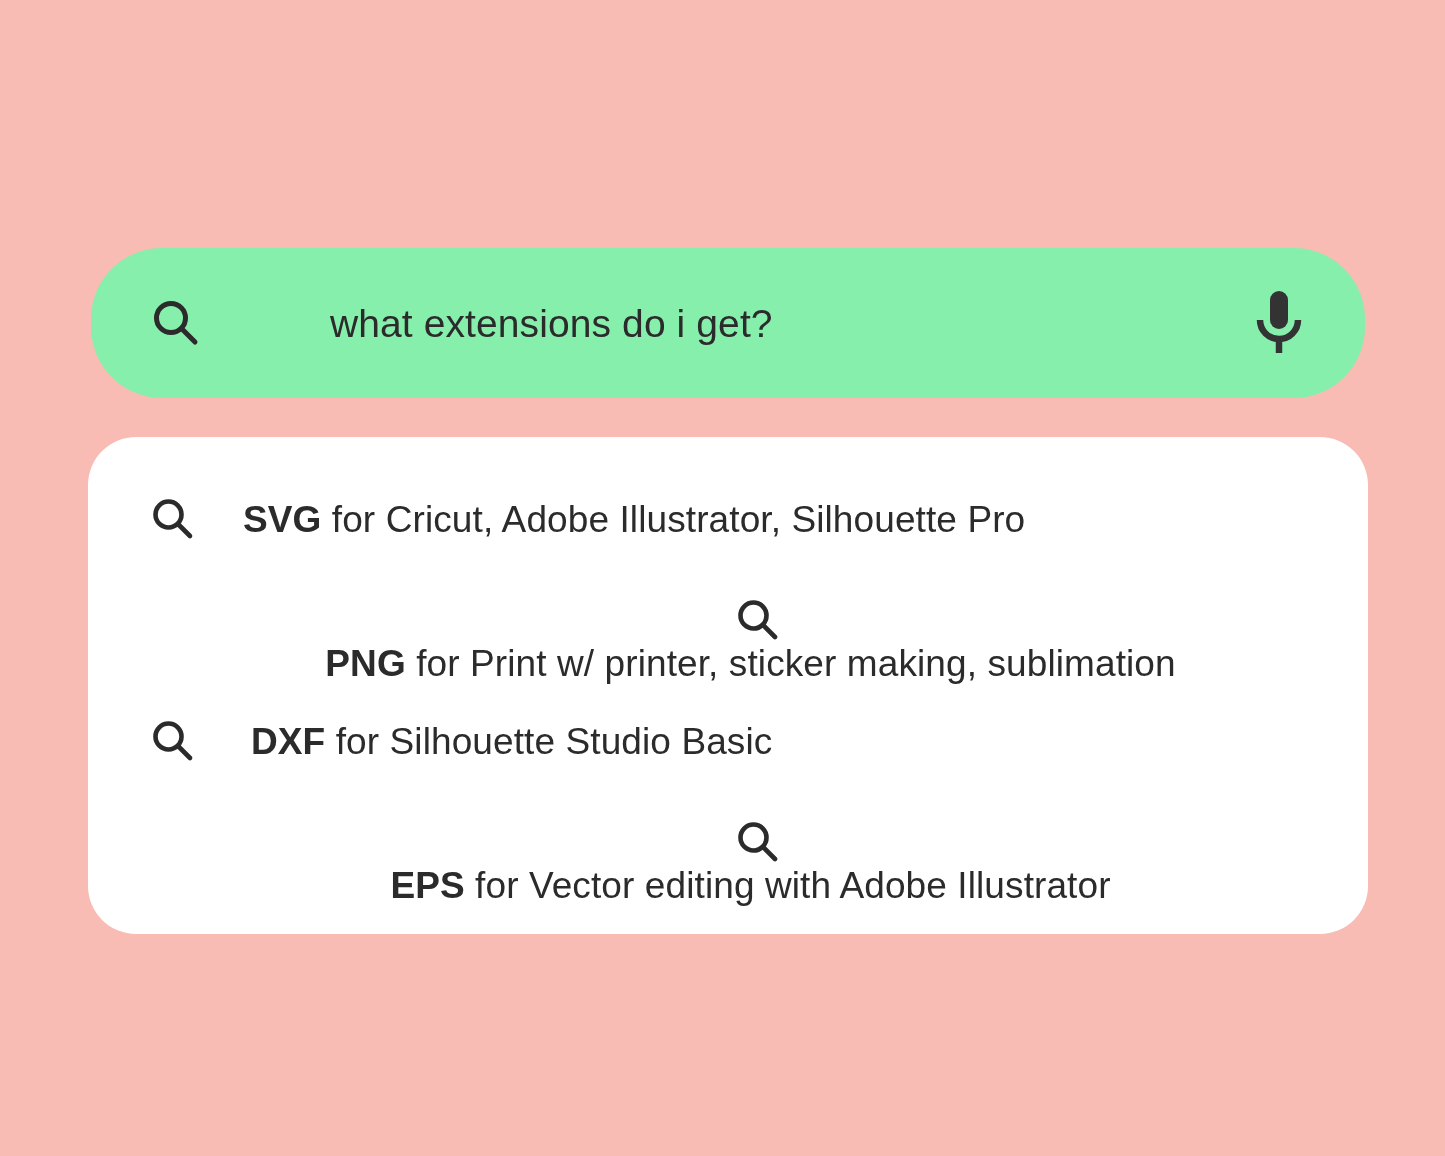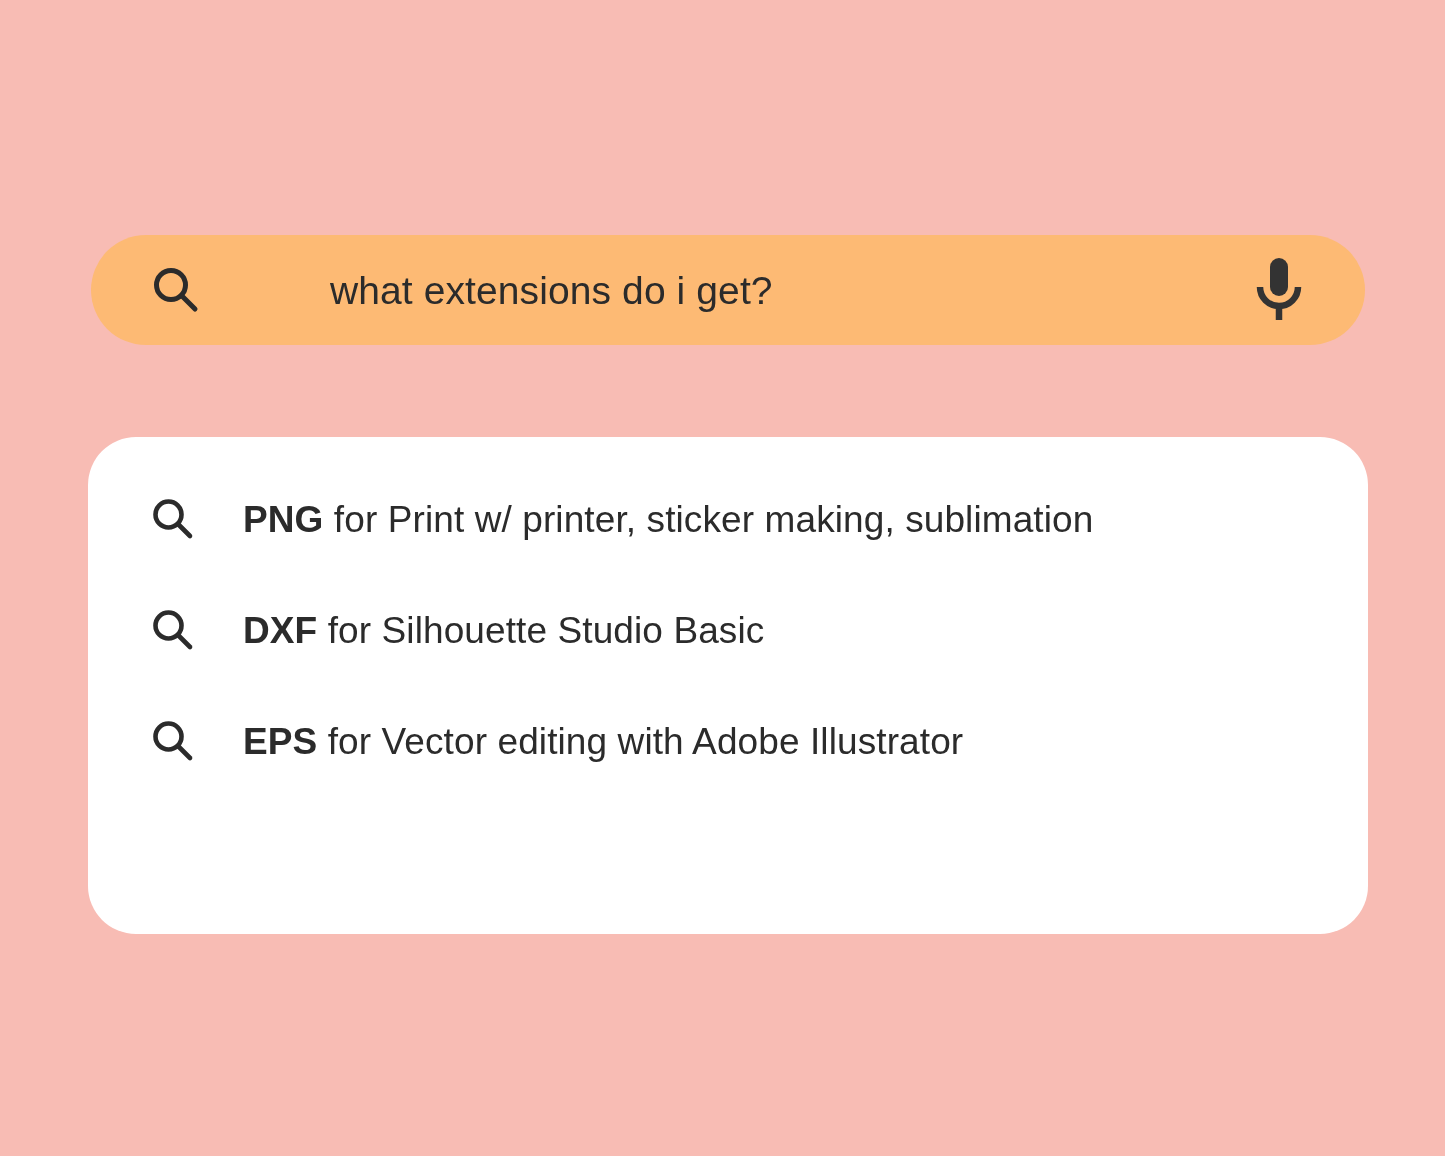--- a/index.html
+++ b/index.html
@@ -17,24 +17,24 @@
   .stage {
     position: relative;
     width: 1445px;
     height: 1156px;
   }
 
   
   .search-bar {
     position: absolute;
     left: 91px;
-    top: 235px;
+    top: 248px;
     width: 1274px;
-    height: 110px;
-    background: #fdba74;
+    height: 150px;
+    background: #86efac;
     border-radius: 71px;
     display: flex;
     align-items: center;
   }
 
   .search-icon-wrap {
     position: absolute;
     left: 57px;
     top: 50%;
     transform: translateY(-50%);
@@ -85,22 +85,22 @@
   .suggestion-row {
     position: absolute;
     left: 0;
     width: 100%;
     height: 70px;
     display: flex;
     align-items: center;
   }
 
   .suggestion-row:nth-of-type(1) { top: 47px; }
-  .suggestion-row:nth-of-type(2) { top: 158px; }
-  .suggestion-row:nth-of-type(3) { top: 269px; }
+  .suggestion-row:nth-of-type(2) { top: 158px; flex-direction: column; }
+  .suggestion-row:nth-of-type(3) { top: 269px; gap: 8px; }
   .suggestion-row:nth-of-type(4) { top: 380px; flex-direction: column; }
 
   .row-icon-wrap {
     width: 50px;
     height: 50px;
     margin-left: 60px;
     display: flex;
     align-items: center;
     justify-content: center;
     flex: 0 0 auto;
@@ -144,20 +144,29 @@
         <rect x="17" y="2" width="18" height="38" rx="9" fill="#333333"></rect>
         <path d="M7 31 A19 19 0 0 0 45 31" fill="none" stroke="#333333" stroke-width="6.5" stroke-linecap="butt"></path>
         <line x1="26" y1="50" x2="26" y2="64" stroke="#333333" stroke-width="6.5" stroke-linecap="butt"></line>
       </svg>
     </span>
 
   </div>
 
   <div class="suggestions-card">
 
+    <div class="suggestion-row">
+      <span class="row-icon-wrap">
+        <svg width="46" height="46" viewBox="0 0 46 46" aria-hidden="true">
+          <circle cx="18.5" cy="18.5" r="13" fill="none" stroke="#2b2b2b" stroke-width="4.6"></circle>
+          <line x1="28" y1="28" x2="40" y2="40" stroke="#2b2b2b" stroke-width="4.6" stroke-linecap="round"></line>
+        </svg>
+      </span>
+      <span class="row-text"><span class="fmt">SVG</span><span class="desc"> for Cricut, Adobe Illustrator, Silhouette Pro</span></span>
+    </div>
 
     <div class="suggestion-row">
       <span class="row-icon-wrap">
         <svg width="46" height="46" viewBox="0 0 46 46" aria-hidden="true">
           <circle cx="18.5" cy="18.5" r="13" fill="none" stroke="#2b2b2b" stroke-width="4.6"></circle>
           <line x1="28" y1="28" x2="40" y2="40" stroke="#2b2b2b" stroke-width="4.6" stroke-linecap="round"></line>
         </svg>
       </span>
       <span class="row-text"><span class="fmt">PNG</span><span class="desc"> for Print w/ printer, sticker making, sublimation</span></span>
     </div>

